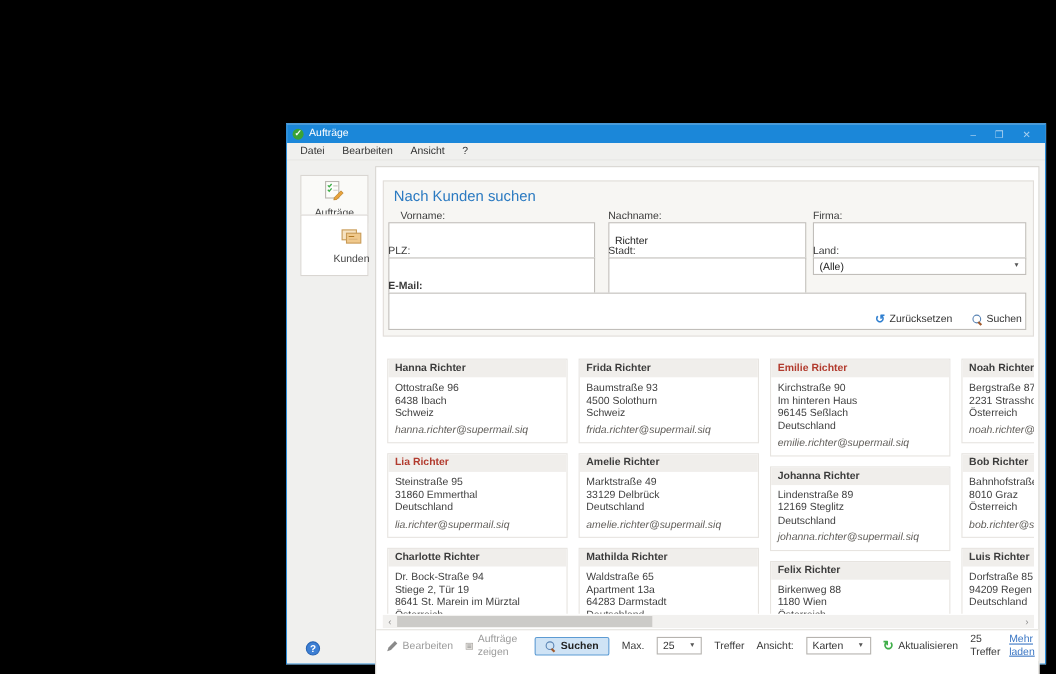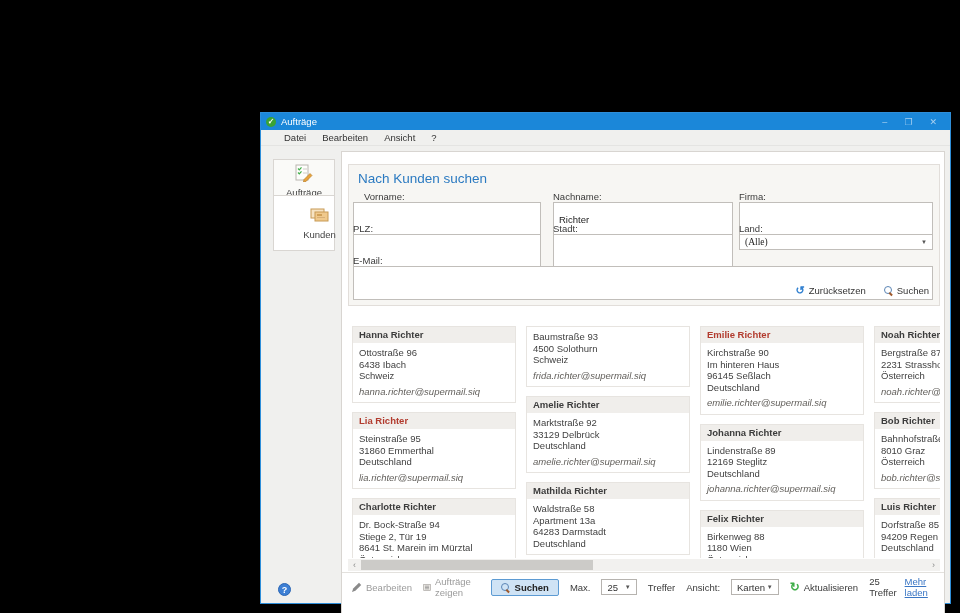--- a/index.html
+++ b/index.html
@@ -3,31 +3,31 @@
 <meta charset="utf-8">
 <style>
   * { margin:0; padding:0; box-sizing:border-box; }
   html,body { width:960px; height:613px; background:#000; font-family:"Liberation Sans", sans-serif; overflow:hidden; }
   .window { position:absolute; left:260px; top:112px; width:691px; height:492px; background:#f0f0ee; border:1px solid #2e8ed9; }
   .titlebar { height:17px; background:#1b87d9; display:flex; align-items:center; padding:0 5px; }
   .app-icon { width:10px; height:10px; border-radius:50%; background:#3aa335; color:#fff; font-size:8px; line-height:10px; text-align:center; margin-right:5px; font-weight:bold; }
   .title-text { color:#fff; font-size:9.5px; }
   .win-controls { margin-left:auto; display:flex; gap:17px; color:#a8d0f0; font-size:9px; margin-right:8px; align-items:center; }
   .win-controls span { cursor:default; }
-  .menubar { height:16px; background:#f0f0ee; border-bottom:1px solid #e4e4e2; display:flex; align-items:center; font-size:9.5px; color:#333; padding-left:15px; }
+  .menubar { height:16px; background:#f0f0ee; border-bottom:1px solid #e4e4e2; display:flex; align-items:center; font-size:9.5px; color:#333; padding-left:4px; }
   .menu-item { padding:0 8px; }
   .wbody { position:absolute; top:33px; bottom:0; left:0; right:0; background:#f0f0ee; }
   .tab { position:absolute; left:12px; width:62px; background:#fafaf8; border:1px solid #d9d6d2; display:flex; flex-direction:column; align-items:center; justify-content:center; gap:3px; font-size:9.5px; color:#444; }
   .tab.active { background:#fff; }
   .panel { position:absolute; left:80px; top:5px; width:604px; height:538px; background:#fff; border:1px solid #d8d5d1; }
   .form-box { position:absolute; left:6px; top:12px; width:592px; height:142px; background:#f7f6f3; border:1px solid #e2deda; }
   .form-title { position:absolute; left:9px; top:6px; font-size:13.5px; color:#2b7ac1; }
   .f-label { position:absolute; font-size:9.5px; color:#3a3a3a; }
   .f-input { position:absolute; height:16px; background:#fff; border:1px solid #c1beba; font-size:9.5px; padding:16px 5px; color:#222; font-family:"Liberation Sans",sans-serif; }
-  .f-select { position:absolute; height:16px; background:#fff; border:1px solid #c1beba; font-size:9.5px; padding:0 5px; color:#222; display:flex; align-items:center; justify-content:space-between;font-family:Liberation Serif, serif; }
+  .f-select { position:absolute; height:16px; background:#fff; border:1px solid #c1beba; font-size:9.5px; padding:0 5px; color:#222; display:flex; align-items:center; justify-content:space-between; }
   .dd-arrow { font-size:6px; color:#555; }
   .form-buttons { position:absolute; right:10px; top:119px; display:flex; gap:18px; align-items:center; font-size:9.5px; color:#333; }
   .ibtn { display:flex; align-items:center; gap:4px; cursor:default; }
   .reset-icon { color:#2f7fd0; font-size:11px; font-weight:bold; }
   .mag { position:relative; width:9px; height:9px; display:inline-block; }
   .mag::before { content:""; position:absolute; left:0; top:0; width:6px; height:6px; border:1.5px solid #5b85b5; border-radius:50%; }
   .mag::after { content:""; position:absolute; left:6px; top:6px; width:4px; height:1.8px; background:#a05a2c; transform:rotate(45deg); transform-origin:0 0; }
   .cards { position:absolute; left:6px; top:168px; width:592px; height:238px; overflow:hidden; }
   .col { position:absolute; top:0; width:164px; padding-top:6px; }
   .card { background:#fff; border:1px solid #e7e4e0; margin-bottom:9px; overflow:hidden; }
@@ -35,21 +35,21 @@
   .card-h.red { color:#b23b2e; }
   .card-b { padding:4px 6px 5px; font-size:9.5px; color:#3f3f3f; line-height:11.5px; }
   .card-line { white-space:nowrap; }
   .card-email { font-style:italic; color:#63605c; margin-top:4px; white-space:nowrap; }
   .hscroll { position:absolute; left:6px; top:407px; width:592px; height:12px; background:#f2f1ef; }
   .hs-arrow { position:absolute; top:0; width:13px; height:12px; color:#8a8a8a; font-size:9px; line-height:12px; text-align:center; }
   .hs-thumb { position:absolute; left:13px; top:1px; width:232px; height:10px; background:#cccbc8; }
   .toolbar { position:absolute; left:0; right:0; top:420px; height:29px; border-top:1px solid #e3e1dd; background:#fff; display:flex; align-items:center; font-size:9.5px; color:#555; padding:0 9px; gap:11px; }
   .tb-disabled { color:#9b9b9b; display:flex; align-items:center; gap:4px; }
   .suchen-btn { display:flex; align-items:center; gap:5px; background:#cfe3f5; border:1px solid #5d9bd3; border-radius:2px; padding:2px 9px; font-weight:bold; color:#222; }
-  .tb-select { background:#fff; border:1px solid #b6b3af; padding:1px 5px; display:flex; align-items:center; justify-content:space-between; color:#333; height:16px; }
+  .tb-select { background:#fff; border:1px solid #b6b3af; padding:1px 5px; display:flex; align-items:center; justify-content:space-between; color:#333; height:16px;gap:13px; }
   .tb-label { color:#3a3a3a; }
   .refresh-icon { color:#3fae49; font-size:12px; font-weight:bold; }
   .tb-right { margin-left:auto; display:flex; gap:8px; align-items:center; }
   .count { color:#3a3a3a; }
   .link { color:#3a76c4; text-decoration:underline; }
   .help { position:absolute; left:17px; top:437px; width:13px; height:13px; border-radius:50%; background:#3d7fd4; color:#fff; font-size:9px; text-align:center; line-height:13px; font-weight:bold; border:1px solid #2a66b5; }
 </style>
 </head>
 <body>
 
@@ -119,21 +119,21 @@
 
         <span class="f-label" style="left:204px; top:58px;">Stadt:</span>
         <input class="f-input" style="left: 204px; top: 69px; width: 180px;" value="">
 
         <span class="f-label" style="left:390px; top:58px;">Land:</span>
         <div class="f-select" style="left:390px; top:69px; width:194px;">
           <span>(Alle)</span>
           <span class="dd-arrow">▼</span>
         </div>
 
-        <span class="f-label" style="left:4px; top:90px;">E-Mail:</span>
+        <span class="f-label" style="left:4px; top:90px;font-weight:bold;">E-Mail:</span>
         <input class="f-input" style="left: 4px; top: 101px; width: 580px;" value="">
 
         <div class="form-buttons">
           <span class="ibtn">
             <span class="reset-icon">↺</span>
             <span>Zurücksetzen</span>
           </span>
           <span class="ibtn">
             <span class="mag"></span>
             <span>Suchen</span>
@@ -167,40 +167,41 @@
                 <div class="card-b">
                   <div class="card-line">Dr. Bock-Straße 94</div>
                   <div class="card-line">Stiege 2, Tür 19</div>
                   <div class="card-line">8641 St. Marein im Mürztal</div>
                   <div class="card-line">Österreich</div>
                 </div>
               </div>
             </div>
             <div class="col" style="left: 178px;">
               <div class="card">
+                <div class="card-h">Frida Richter</div>
                 <div class="card-b">
                   <div class="card-line">Baumstraße 93</div>
                   <div class="card-line">4500 Solothurn</div>
                   <div class="card-line">Schweiz</div>
                   <div class="card-email">frida.richter@supermail.siq</div>
                 </div>
               </div>
               <div class="card">
                 <div class="card-h">Amelie Richter</div>
                 <div class="card-b">
-                  <div class="card-line">Marktstraße 92</div>
+                  <div class="card-line">Marktstraße 49</div>
                   <div class="card-line">33129 Delbrück</div>
                   <div class="card-line">Deutschland</div>
                   <div class="card-email">amelie.richter@supermail.siq</div>
                 </div>
               </div>
               <div class="card">
                 <div class="card-h">Mathilda Richter</div>
                 <div class="card-b">
-                  <div class="card-line">Waldstraße 58</div>
+                  <div class="card-line">Waldstraße 65</div>
                   <div class="card-line">Apartment 13a</div>
                   <div class="card-line">64283 Darmstadt</div>
                   <div class="card-line">Deutschland</div>
                 </div>
               </div>
             </div>
             <div class="col" style="left: 352px;">
               <div class="card">
                 <div class="card-h red">Emilie Richter</div>
                 <div class="card-b">

